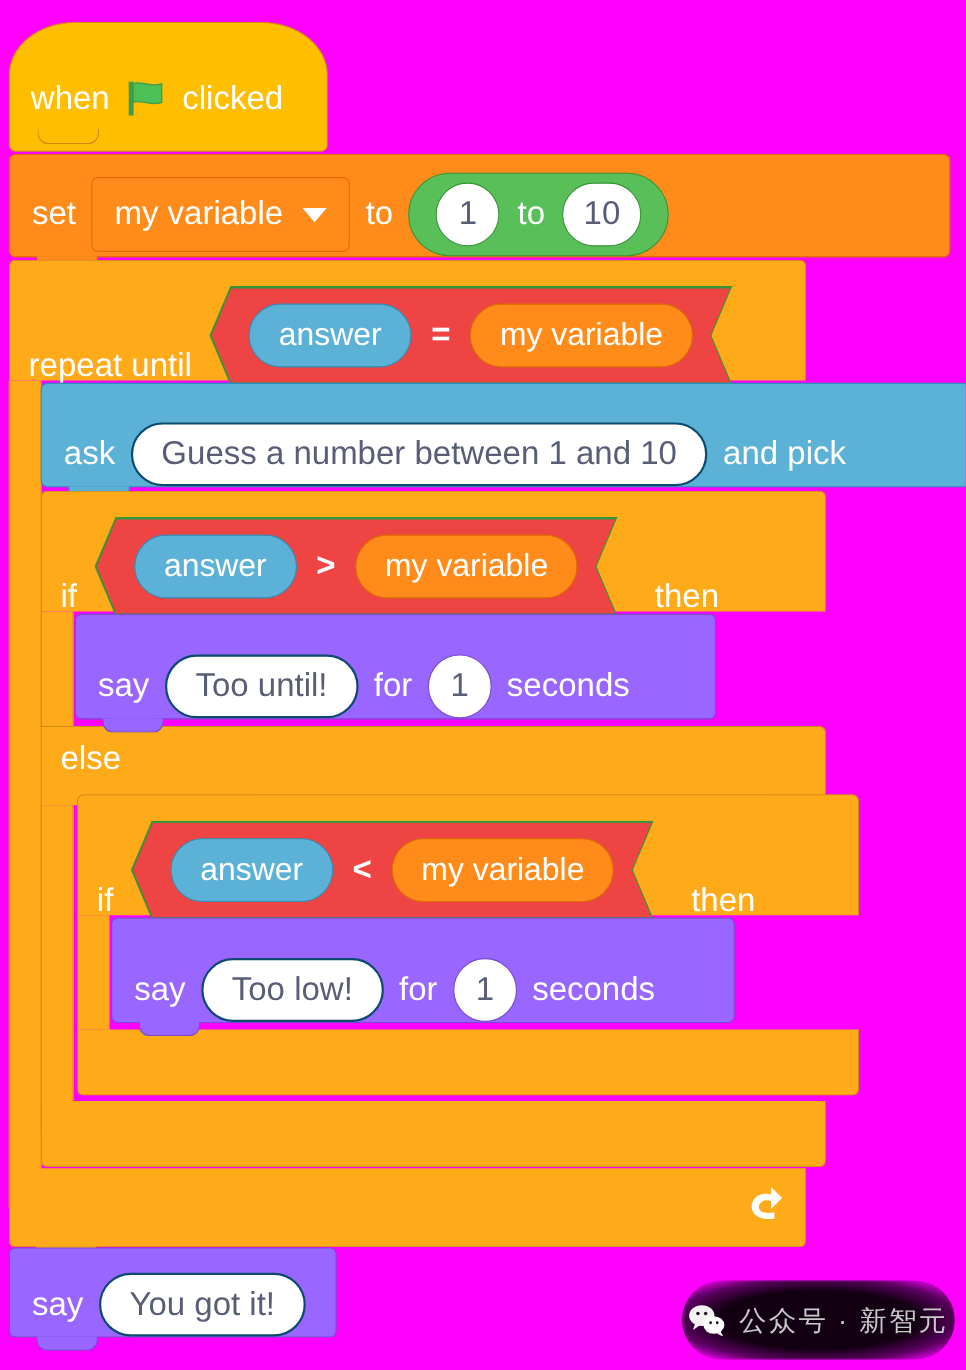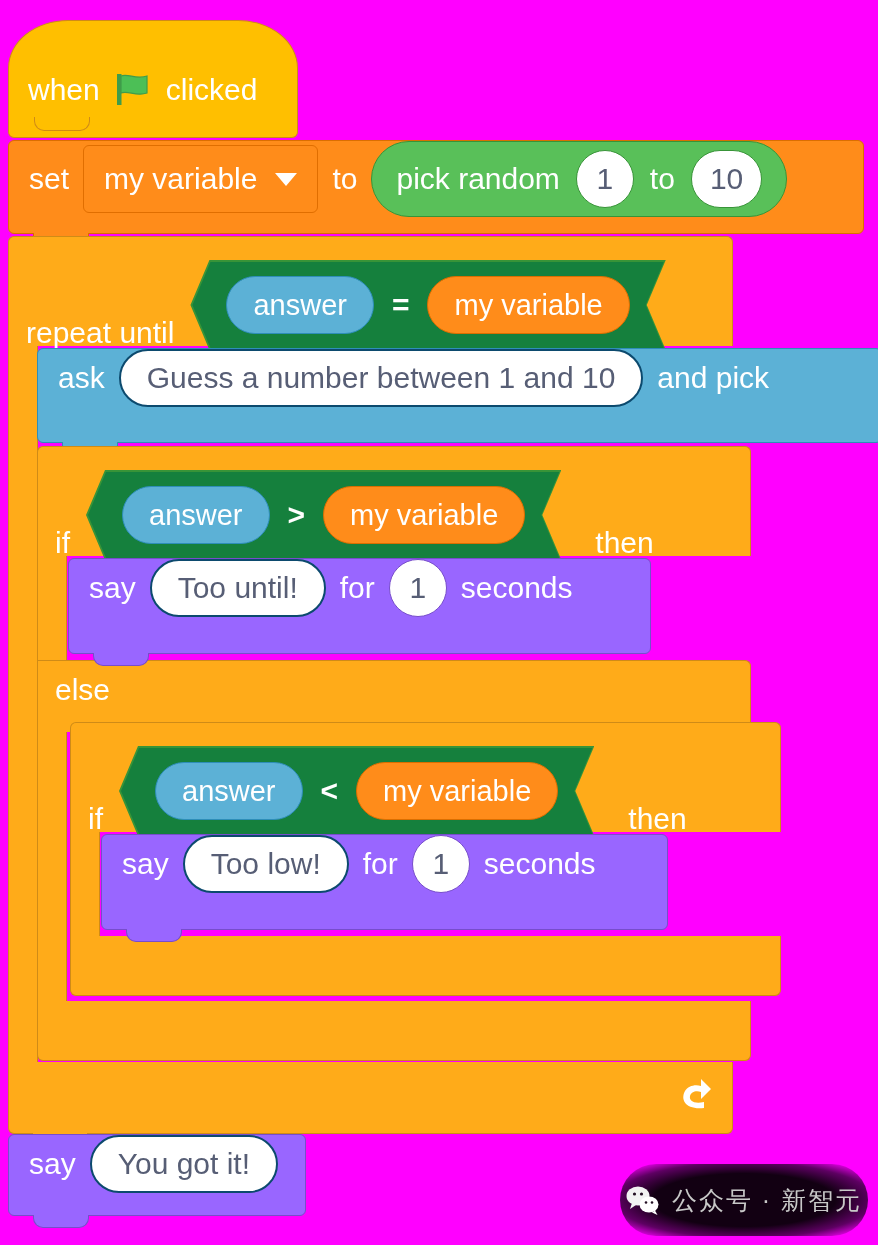--- a/index.html
+++ b/index.html
@@ -76,21 +76,21 @@
     border-radius: 0 0 10px 10px;
     box-sizing: border-box;
   }
 
   
   .stack {
     position: absolute;
     box-sizing: border-box;
     border-radius: 6px;
     display: flex;
-    align-items: flex-start;
+    align-items: flex-end;
   }
   .stack .inner {
     display: flex;
     align-items: center;
     gap: 14px;
     padding-left: 20px;
   }
 
   
   .blk-set {
@@ -246,21 +246,21 @@
     height: 76px;
     padding: 0 24px;
     box-sizing: border-box;
   }
 
   
   .op-hex {
     display: inline-flex;
     align-items: center;
     gap: 18px;
-    background: #15803d;
+    background: #ef4444;
     height: 86px;
     padding: 0 34px;
     box-sizing: border-box;
     clip-path: polygon(18px 0, 100% 0, calc(100% - 18px) 50%, 100% 100%, 18px 100%, 0 50%);
     position: relative;
   }
   .hexwrap { position: relative; display: inline-block; }
   .hexwrap::before {
     content: "";
     position: absolute;
@@ -325,21 +325,20 @@
 
   <div class="stack blk-set">
     <div class="inner">
       <span class="blk-label">set</span>
       <span class="dropdown">
         <span>my variable</span>
         <span class="caret"></span>
       </span>
       <span class="blk-label">to</span>
       <span class="op-oval">
-        <span class="blk-label">pick random</span>
         <span class="input-oval input-num input-num-green">1</span>
         <span class="blk-label">to</span>
         <span class="input-oval input-num input-num-green">10</span>
       </span>
     </div>
     <div class="botnotch" style="background:#FF8C1A;border:1px solid #DB6E00;border-top:none;"></div>
   </div>
 
   <div class="c-top" style="left:8px; top:236px; width:725px; height:110px;"></div>
   <div class="c-row-label" style="left:26px; top:262px;">

